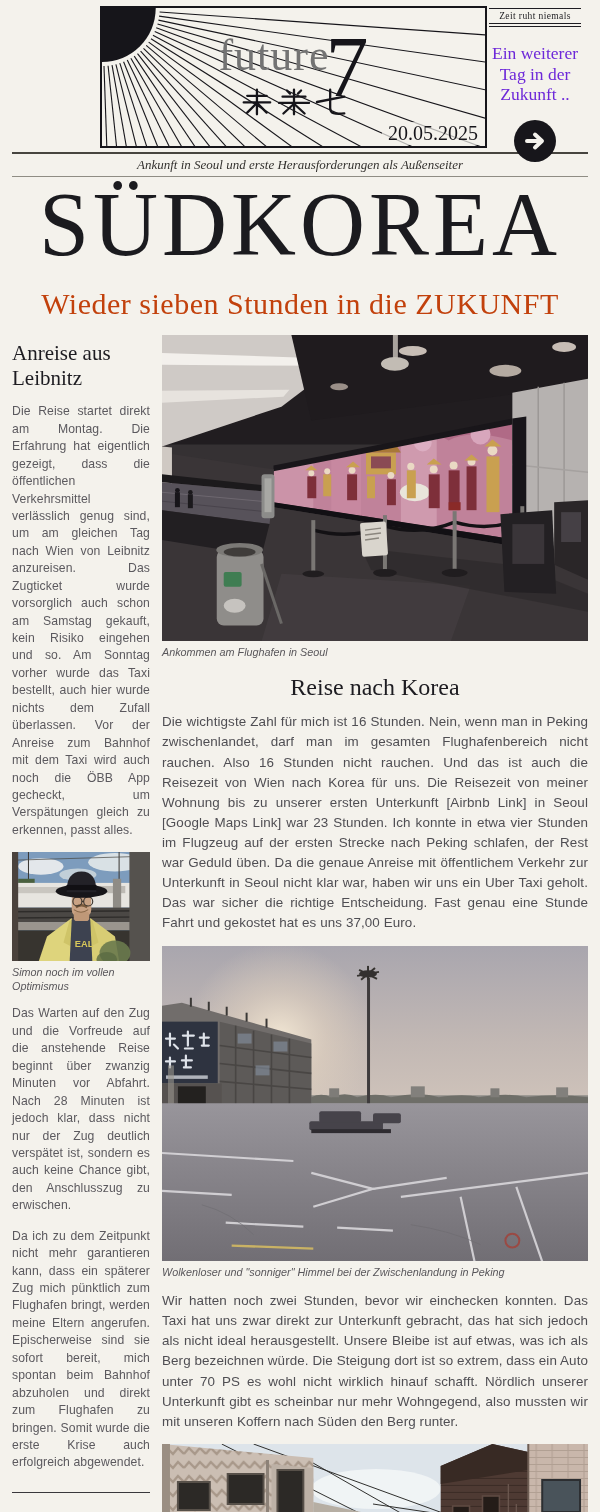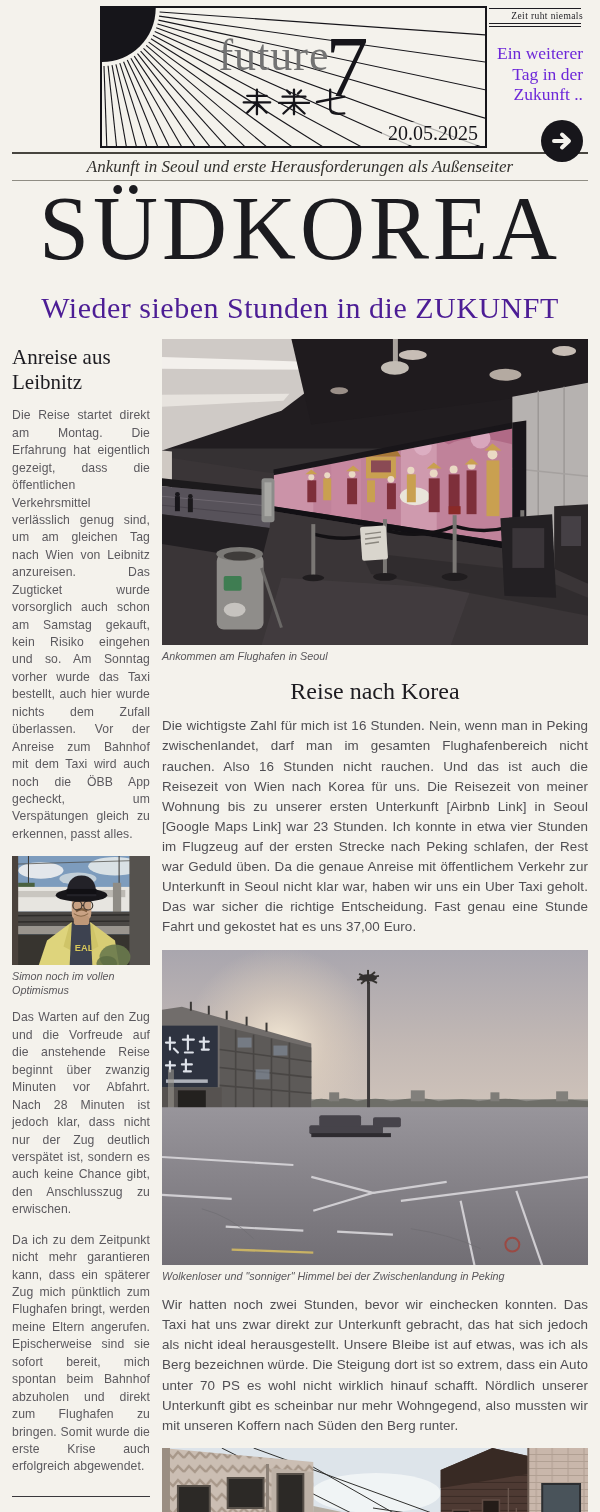--- a/index.html
+++ b/index.html
@@ -21,50 +21,50 @@
     font-family:"Liberation Serif", serif;
   }
   .logo-line{ display:inline-flex; align-items:flex-start; }
   .logo-word{ font-size:44px; letter-spacing:1px; line-height:1; color:#737373; }
   .logo-seven{ font-size:86px; line-height:.78; margin-left:-4px; color:#16151a; }
   .logo-cjk{ display:block; margin:-14px auto 0 auto; width:118px; height:30px; }
   .mast-date{
     position:absolute; right:7px; bottom:1px; font-family:"Liberation Serif", serif;
     font-size:20px; color:#16151a; background:rgba(244,242,236,.7); padding-left:6px;
   }
-  .mast-side{ width:99px; text-align:right; padding:1px 3px 0 0; }
+  .mast-side{ width:99px; text-align:center; padding:1px 3px 0 0; }
   .side-rule{ border-top:1px solid #1e1d22; margin:1px 2px 0 2px; }
   .side-motto{
     font-family:"Liberation Serif", serif; font-size:9.5px; letter-spacing:.4px;
     color:#1e1d22; margin:2px 0 2px 0;
   }
   .side-double{ height:4px; border-top:1px solid #1e1d22; border-bottom:1px solid #1e1d22; margin:0 2px; }
   .side-note{
     font-family:"Liberation Serif", serif; font-size:17.5px; line-height:1.18;
     color:#6d28d9; margin-top:16px;
   }
   .arrow-btn{
     width:42px; height:42px; border-radius:50%; background:#17161b; border:none;
     margin-top:15px; cursor:pointer; display:inline-flex; align-items:center; justify-content:center;
   }
   
   .rule-strong{ border-top:2px solid #47453f; margin:4px 12px 0 12px; }
   .rule-light{ border-top:1px solid #8f8d84; margin:3px 12px 0 12px; }
   .tagline{
     text-align:center; font-family:"Liberation Serif", serif; font-style:italic;
-    font-size:17px; color:#33312e; margin-top:3px;
+    font-size:13px; color:#33312e; margin-top:3px;
   }
   
   .headline{
     font-family:"Liberation Serif", serif; font-weight:400; text-align:center;
     font-size:90px; line-height:1.02; letter-spacing:4px; color:#1b1b1f; margin-top:2px;
   }
   .subheadline{
     font-family:"Liberation Serif", serif; font-weight:400; text-align:center;
-    font-size:30px; color:#4c1d95; margin-top:16px; letter-spacing:.5px;
+    font-size:30px; color:#c2410c; margin-top:16px; letter-spacing:.5px;
   }
   
   .columns{ display:flex; gap:12px; margin:14px 12px 0 12px; align-items:flex-start; }
   .left-col{ width:138px; flex:none; }
   .right-col{ flex:1; min-width:0; }
   .col-title{
     font-family:"Liberation Serif", serif; font-weight:400; text-align:left;
     font-size:21px; line-height:1.18; color:#1d1c21; margin:6px 0 13px 0;
   }
   .left-col p{

